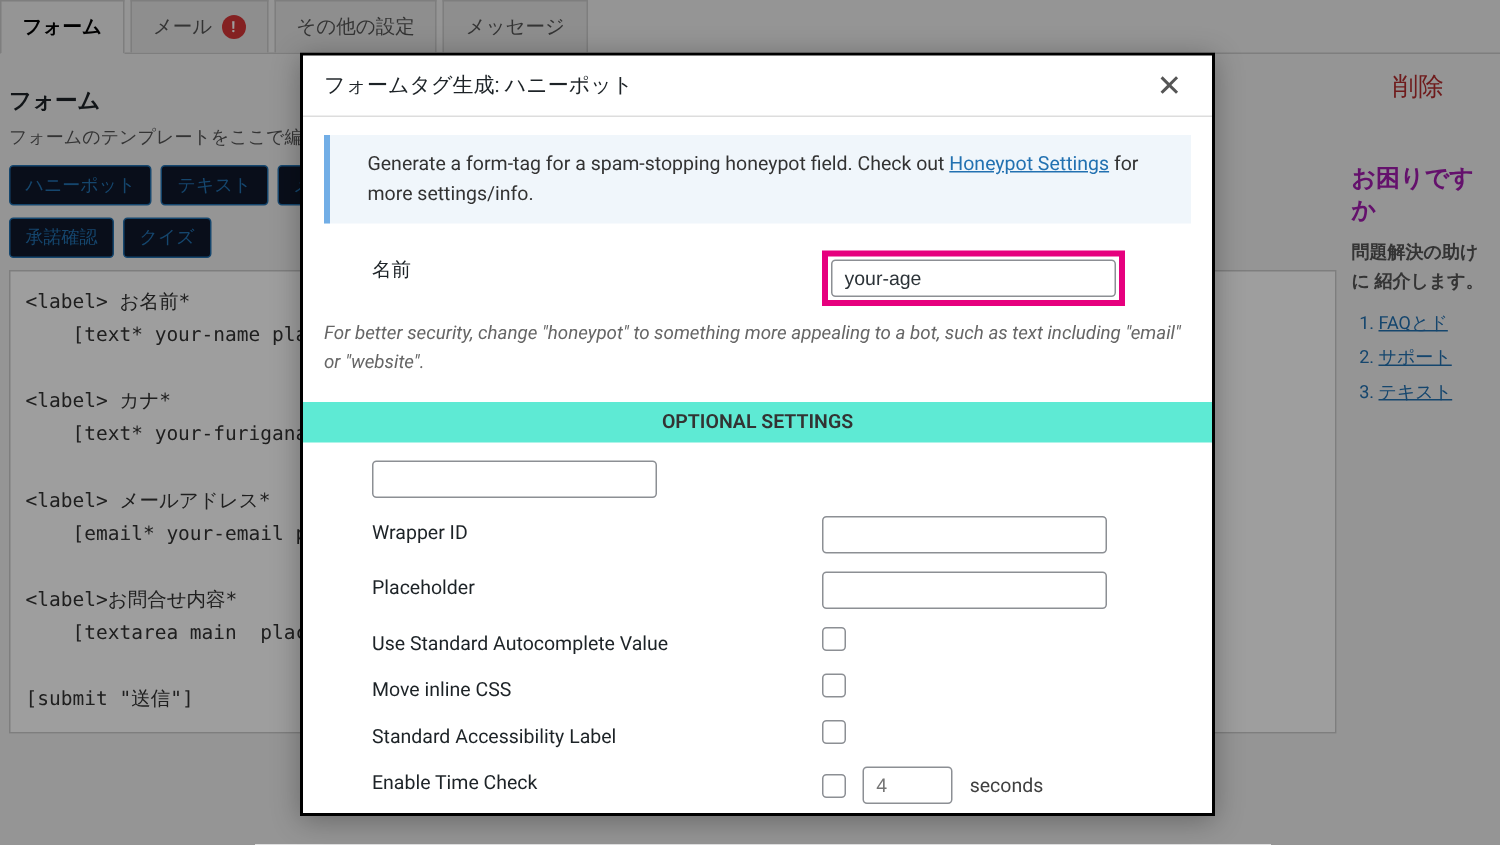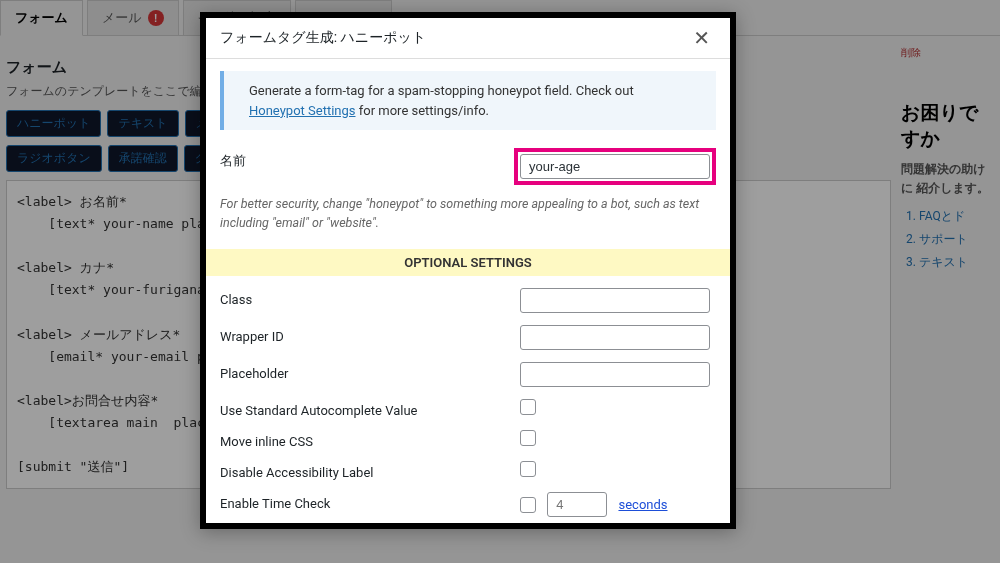--- a/index.html
+++ b/index.html
@@ -104,50 +104,50 @@
     font-size: 13px;
     color: #333;
     line-height: 1.7;
     white-space: pre;
     border: 1px solid #ccc;
     padding: 10px;
     background: #fff;
     width: 885px;
   }
 
-  .delete-link { color: #b32d2e; font-size: 10px; }
+  .delete-link { color: #b32d2e; font-size: 17px; text-align: center; }
 
   .side-heading {
-    font-size: 19px;
+    font-size: 16px;
     font-weight: 600;
     margin: 40px 0 8px 0;
-    color: #000000;
+    color: #a21caf;
   }
   .side-text { font-size: 12px; color: #555; line-height: 1.6; margin-bottom: 10px; font-weight: bold; }
   .side-list { list-style: decimal; padding-left: 18px; font-size: 12px; color: #2271b1; }
-  .side-list li { margin-bottom: 6px; cursor: pointer; }
+  .side-list li { margin-bottom: 6px; text-decoration: underline; cursor: pointer; }
 
   
   .overlay {
     position: absolute;
     inset: 0;
     background: rgba(0,0,0,0.38);
     display: flex;
     justify-content: center;
     align-items: flex-start;
   }
 
   
   .modal {
     position: absolute;
-    top: 12px;
+    top: 35px;
     left: 200px;
-    width: 536px;
+    width: 610px;
     background: #fff;
-    border: 6px solid #000000;
+    border: 2px solid #000000;
     box-shadow: 0 3px 18px rgba(0,0,0,0.3);
   }
   .modal-header {
     display: flex;
     justify-content: space-between;
     align-items: center;
     padding: 8px 14px;
     border-bottom: 1px solid #ddd;
   }
   .modal-title { font-size: 14px; color: #1d2327; }
@@ -170,20 +170,21 @@
   .info-box a { color: #2271b1; text-decoration: underline; cursor: pointer; }
 
   .form-table {
     width: 100%;
     padding: 0 14px;
   }
   .form-row {
     display: flex;
     align-items: flex-start;
     padding: 6px 0;
+    margin-left: 32px;
   }
   .form-row .lbl {
     width: 300px;
     font-size: 13px;
     color: #1d2327;
     padding-top: 4px;
   }
   .form-row .ctl { flex: 1; }
   .txt-input {
     width: 190px;
@@ -201,39 +202,39 @@
     padding: 2px;
   }
   .field-note {
     font-style: italic;
     color: #666;
     font-size: 12.5px;
     padding: 4px 14px 10px 14px;
     line-height: 1.5;
   }
   .section-hdr {
-    background: #fef9c3;
+    background: #5eead4;
     text-align: center;
     font-weight: 600;
     font-size: 13px;
     padding: 6px;
     margin: 6px 0;
     color: #333;
   }
   .chk {
     width: 16px;
     height: 16px;
     border: 1px solid #8c8f94;
     border-radius: 3px;
     display: inline-block;
     background: #fff;
     cursor: pointer;
     vertical-align: middle;
   }
-  .seconds-lbl { margin-left: 8px; font-size: 13px; color: #1d4ed8; text-decoration: underline; }
+  .seconds-lbl { margin-left: 8px; font-size: 13px; color: #404040; }
 </style>
 </head>
 <body>
 
 <div class="bg-page">
   <div class="tabs">
     <div class="tab active">
         <span>フォーム</span>
       </div>
     <div class="tab">
@@ -251,21 +252,20 @@
   <div class="page-body">
     <div class="main-col">
       <div class="form-heading">フォーム</div>
       <div class="form-subtext">フォームのテンプレートをここで編</div>
       <div class="tag-buttons">
         <button class="tag-btn">ハニーポット</button>
         <button class="tag-btn">テキスト</button>
         <button class="tag-btn">メール</button>
       </div>
       <div class="tag-buttons">
-        <button class="tag-btn">ラジオボタン</button>
         <button class="tag-btn">承諾確認</button>
         <button class="tag-btn">クイズ</button>
       </div>
       <div class="code-area">&lt;label&gt; お名前*
     [text* your-name place
 
 &lt;label&gt; カナ*
     [text* your-furigana p
 
 &lt;label&gt; メールアドレス*
@@ -313,41 +313,40 @@
       </div>
     </div>
   </div>
 
   <div class="field-note">For better security, change "honeypot" to something more appealing to a bot, such as text including "email" or "website".</div>
 
   <div class="section-hdr">OPTIONAL SETTINGS</div>
 
   <div class="form-table">
     <div class="form-row">
-      <div class="lbl">Class</div>
       <div class="ctl"><input class="txt-input" value="" style=""></div>
     </div>
     <div class="form-row">
       <div class="lbl">Wrapper ID</div>
       <div class="ctl"><input class="txt-input" value="" style=""></div>
     </div>
     <div class="form-row">
       <div class="lbl">Placeholder</div>
       <div class="ctl"><input class="txt-input" value="" style=""></div>
     </div>
     <div class="form-row">
       <div class="lbl">Use Standard Autocomplete Value</div>
       <div class="ctl"><span class="chk"></span></div>
     </div>
     <div class="form-row">
       <div class="lbl">Move inline CSS</div>
       <div class="ctl"><span class="chk"></span></div>
     </div>
     <div class="form-row">
-      <div class="lbl">Disable Accessibility Label</div>
+      <div class="lbl">Standard Accessibility Label</div>
       <div class="ctl"><span class="chk"></span></div>
     </div>
     <div class="form-row">
       <div class="lbl">Enable Time Check</div>
       <div class="ctl">
         <span class="chk"></span>
         <input class="txt-input narrow" style="margin-left: 8px;" placeholder="4">
         <span class="seconds-lbl">seconds</span>
       </div>
     </div>

